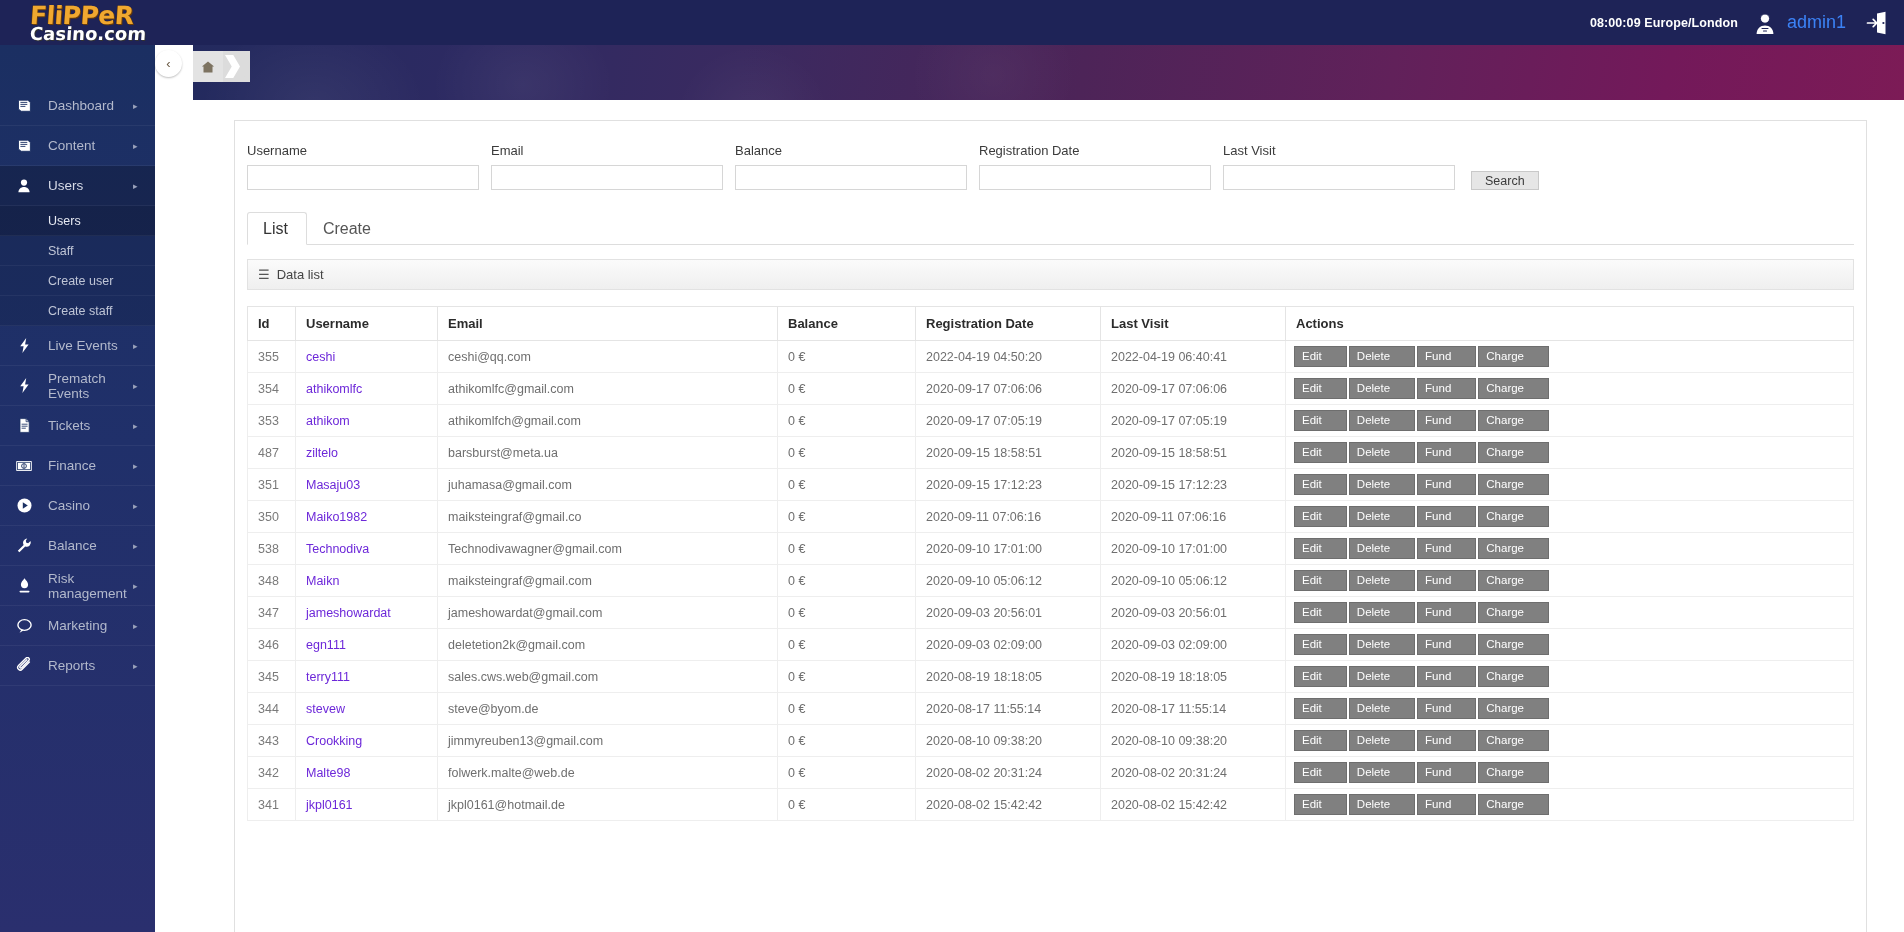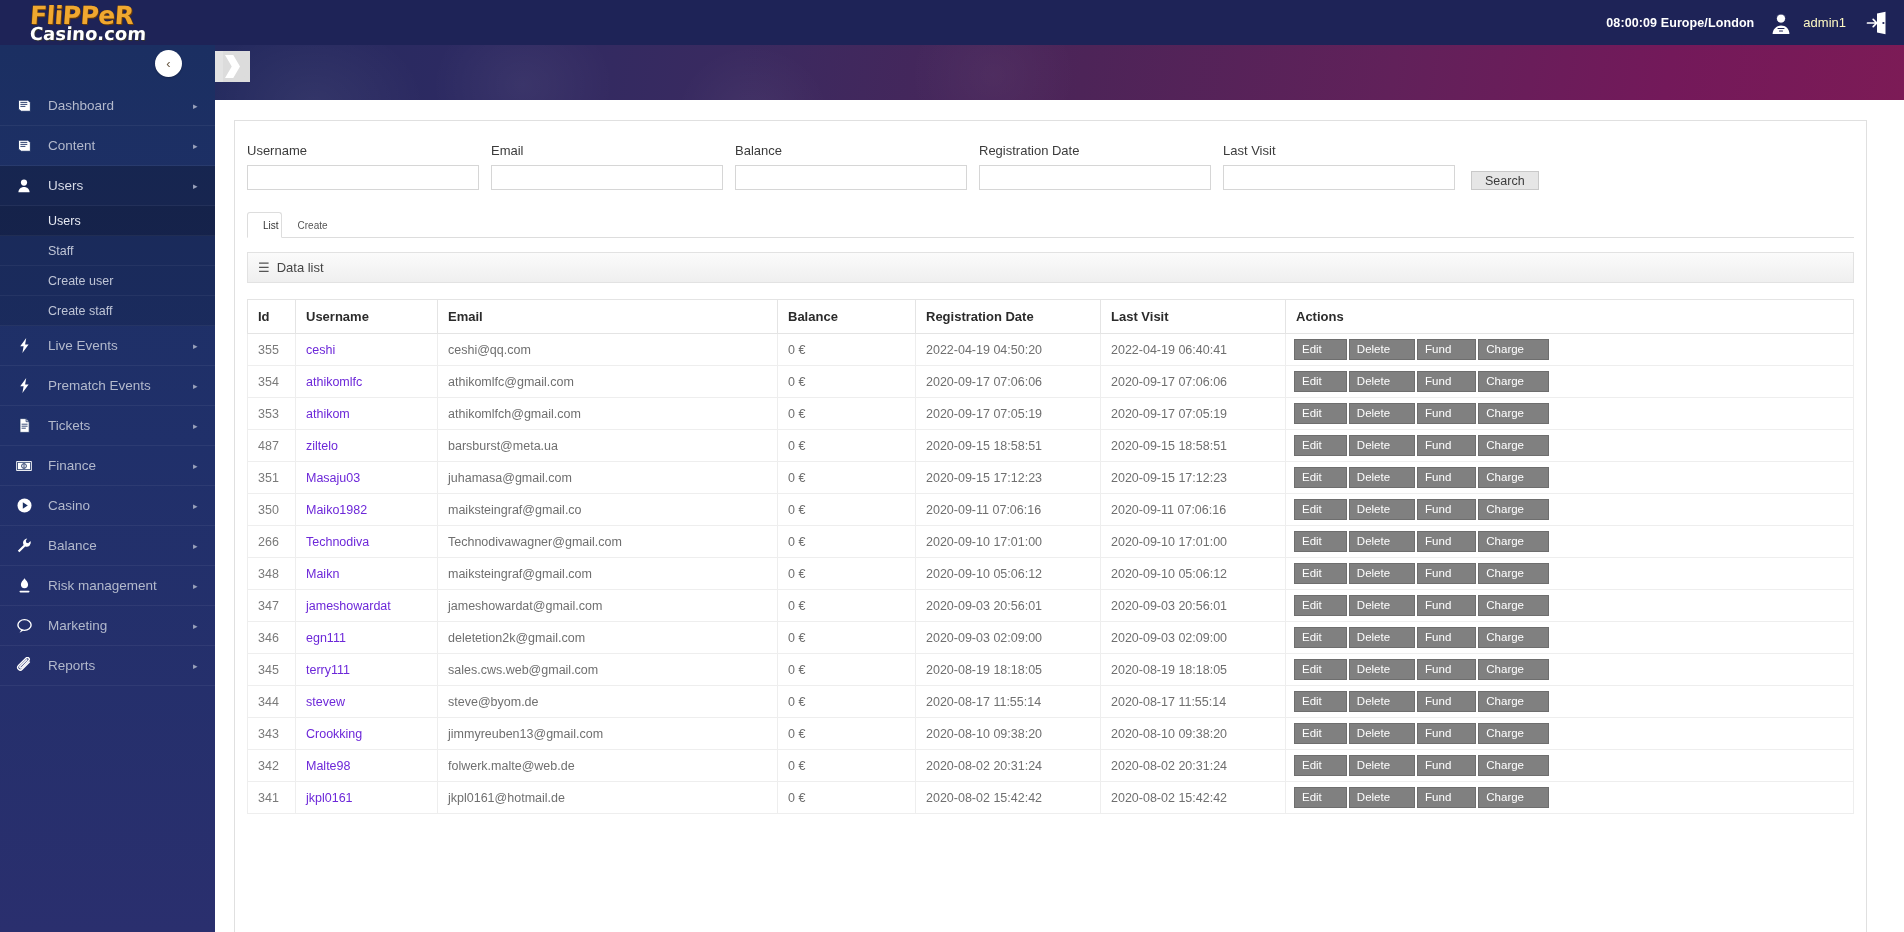--- a/index.html
+++ b/index.html
@@ -51,27 +51,27 @@
     display: flex; align-items: center; gap: 14px;
   }
   .clock {
     color: #ffffff;
     font-size: 12.5px;
     font-weight: bold;
     letter-spacing: 0.1px;
   }
   .user-chip { display: flex; align-items: center; gap: 9px; }
   .avatar-icon { width: 26px; height: 26px; display:block; }
-  .username-label { color: #fef9c3; font-size: 13px; }
+  .username-label { color: #3b82f6; font-size: 18px; }
   .logout-icon { width: 26px; height: 26px; display:block; margin-left: 4px; }
 
   
   .sidebar {
     position: absolute; top: 45px; left: 0;
-    width: 215px; height: 887px;
+    width: 155px; height: 887px;
     background: #1b3063;
     background-image: linear-gradient(180deg,#1b2f62 0%, #20306a 45%, #2a2f6e 100%);
     z-index: 30;
     overflow: hidden;
   }
   .side-spacer { height: 41px; }
   .side-item {
     position: relative;
     height: 40px;
     display: flex; align-items: center;
@@ -210,22 +210,22 @@
     font-family: "Liberation Sans", sans-serif;
     margin-left: 4px;
   }
 
   .tabs {
     display: flex;
     margin: 22px 12px 0 12px;
     border-bottom: 1px solid #dddddd;
   }
   .tab {
-    padding: 7px 2px 6px 15px;
-    font-size: 10px;
+    padding: 7px 18px 6px 15px;
+    font-size: 16px;
     color: #555;
     cursor: pointer;
     border: 1px solid transparent;
     margin-bottom: -1px;
   }
   .tab.active {
     background: #ffffff;
     border: 1px solid #dddddd;
     border-bottom-color: #ffffff;
     color: #333;
@@ -582,21 +582,21 @@
         <tr>
           <td class="idcell c-id">350</td>
           <td class="uname c-user">Maiko1982</td>
           <td class="c-email">maiksteingraf@gmail.co</td>
           <td class="c-bal">0 €</td>
           <td class="c-reg">2020-09-11 07:06:16</td>
           <td class="c-last">2020-09-11 07:06:16</td>
           <td class="act-cell"><span class="act-btn">Edit</span><span class="act-btn">Delete</span><span class="act-btn">Fund</span><span class="act-btn">Charge</span></td>
         </tr>
         <tr>
-          <td class="idcell c-id">266</td>
+          <td class="idcell c-id">538</td>
           <td class="uname c-user">Technodiva</td>
           <td class="c-email">Technodivawagner@gmail.com</td>
           <td class="c-bal">0 €</td>
           <td class="c-reg">2020-09-10 17:01:00</td>
           <td class="c-last">2020-09-10 17:01:00</td>
           <td class="act-cell"><span class="act-btn">Edit</span><span class="act-btn">Delete</span><span class="act-btn">Fund</span><span class="act-btn">Charge</span></td>
         </tr>
         <tr>
           <td class="idcell c-id">348</td>
           <td class="uname c-user">Maikn</td>

